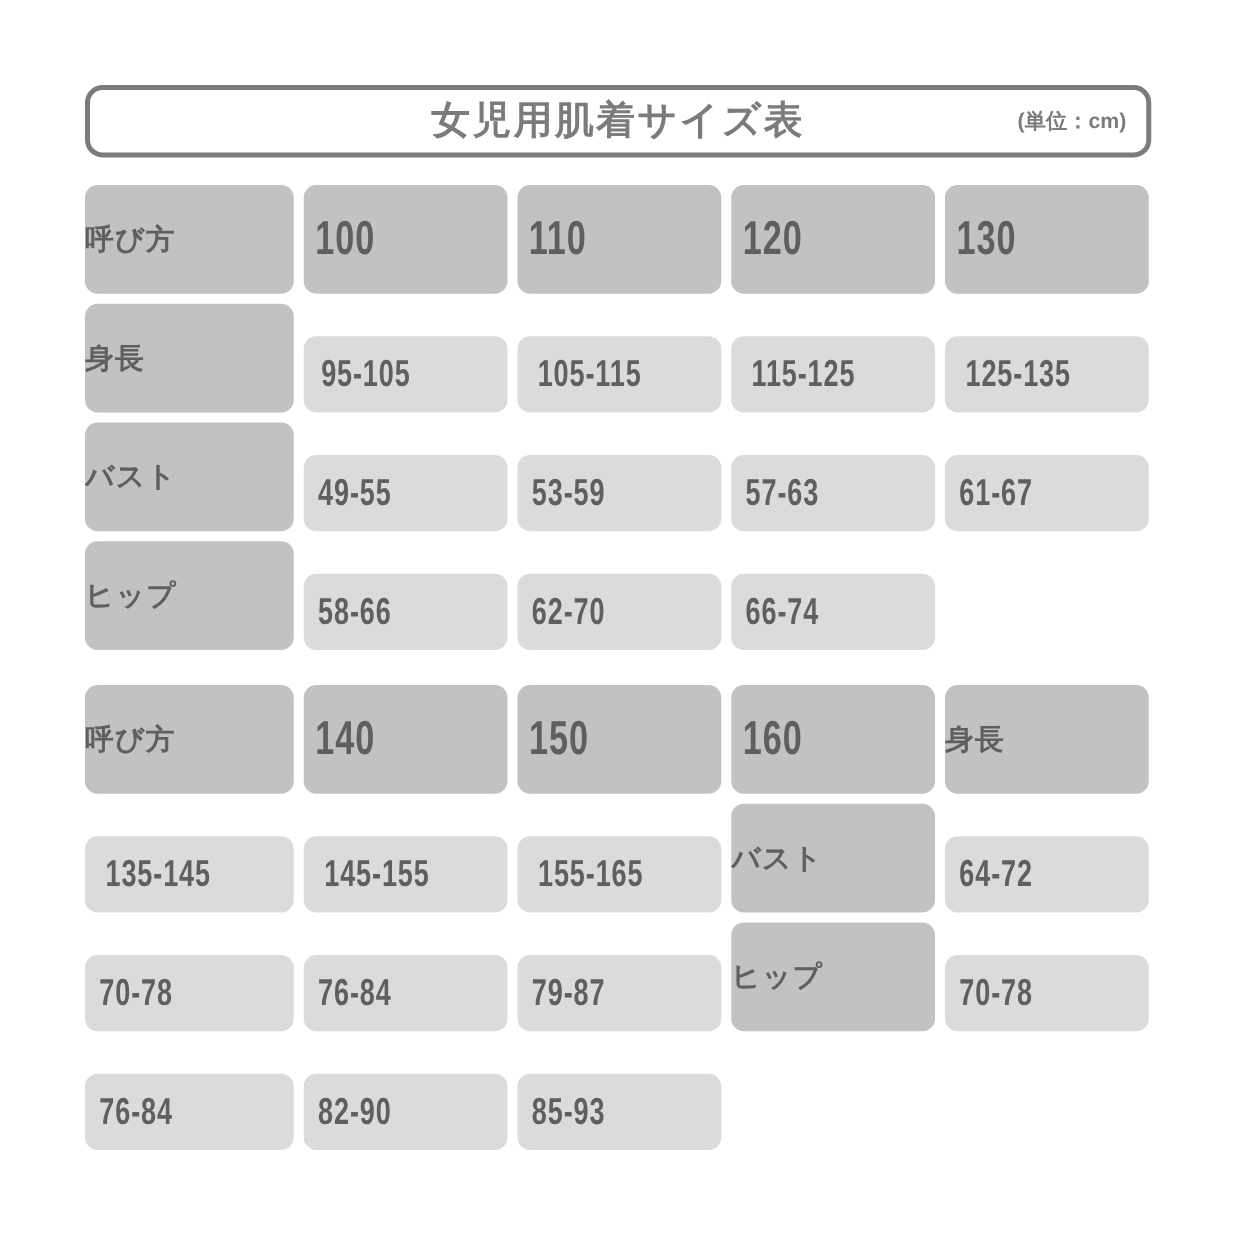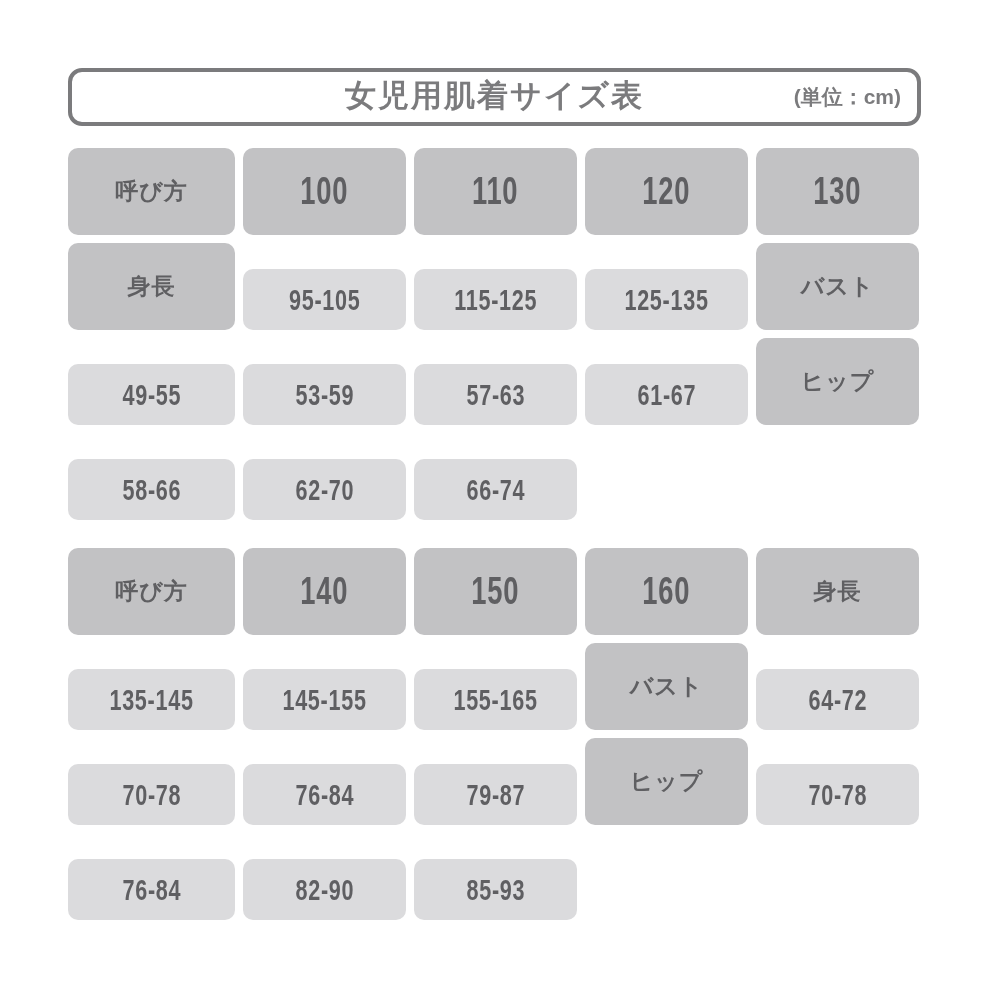--- a/index.html
+++ b/index.html
@@ -35,38 +35,37 @@
     text-align: center;
     font-size: 31px;
     font-weight: bold;
     letter-spacing: 2px;
     color: var(--frame);
   }
   .title-unit {
     position: absolute;
     right: 16px; top: 50%;
     transform: translateY(-50%);
-    font-size: 21px;
+    font-size: 17px;
     font-weight: bold;
     letter-spacing: 0px;
     color: var(--frame);
   }
   .size-table {
     display: grid;
     grid-template-columns: 167px repeat(4, 163px);
     grid-auto-rows: 87px;
     gap: 8px;
     width: 853px;
     margin-bottom: 28px;
   }
   .cell {
     border-radius: 10px;
     display: flex;
     align-items: center;
-    justify-content: center;
     overflow: hidden;
   }
   .cell.label, .cell.header { background: var(--cell-dark); }
   .cell.value { background: var(--cell-light); margin-top: 26px; }
   .jp {
     font-size: 23px;
     font-weight: bold;
     color: var(--text-dark);
     letter-spacing: 1px;
   }
@@ -106,20 +105,23 @@
         <div class="cell header">
           <span class="num">130</span>
         </div>
         <div class="cell label">
           <span class="jp">身長</span>
         </div>
         <div class="cell value">
           <span class="num">95-105</span>
         </div>
         <div class="cell value">
+          <span class="num">105-115</span>
+        </div>
+        <div class="cell value">
           <span class="num">115-125</span>
         </div>
         <div class="cell value">
           <span class="num">125-135</span>
         </div>
         <div class="cell label">
           <span class="jp">バスト</span>
         </div>
         <div class="cell value">
           <span class="num">49-55</span>

